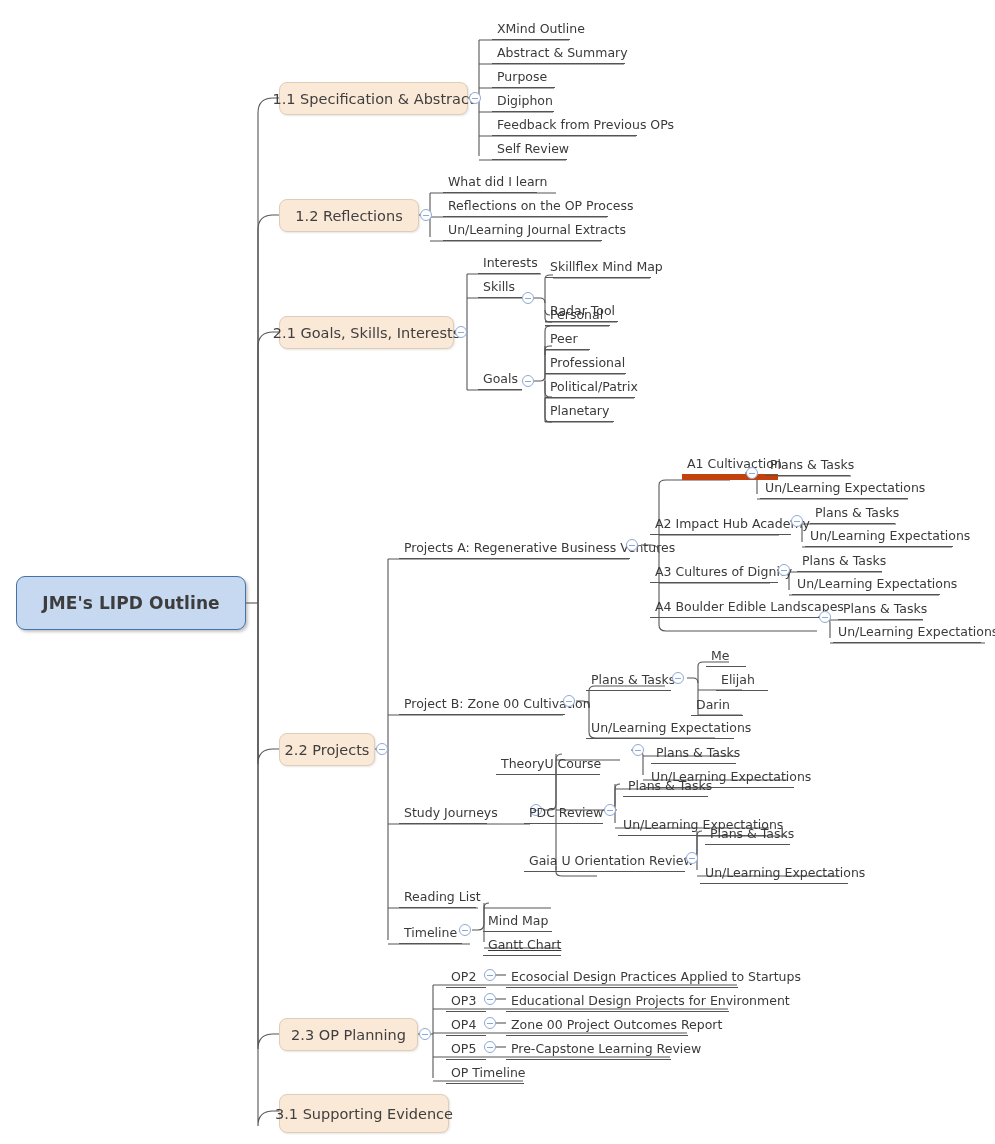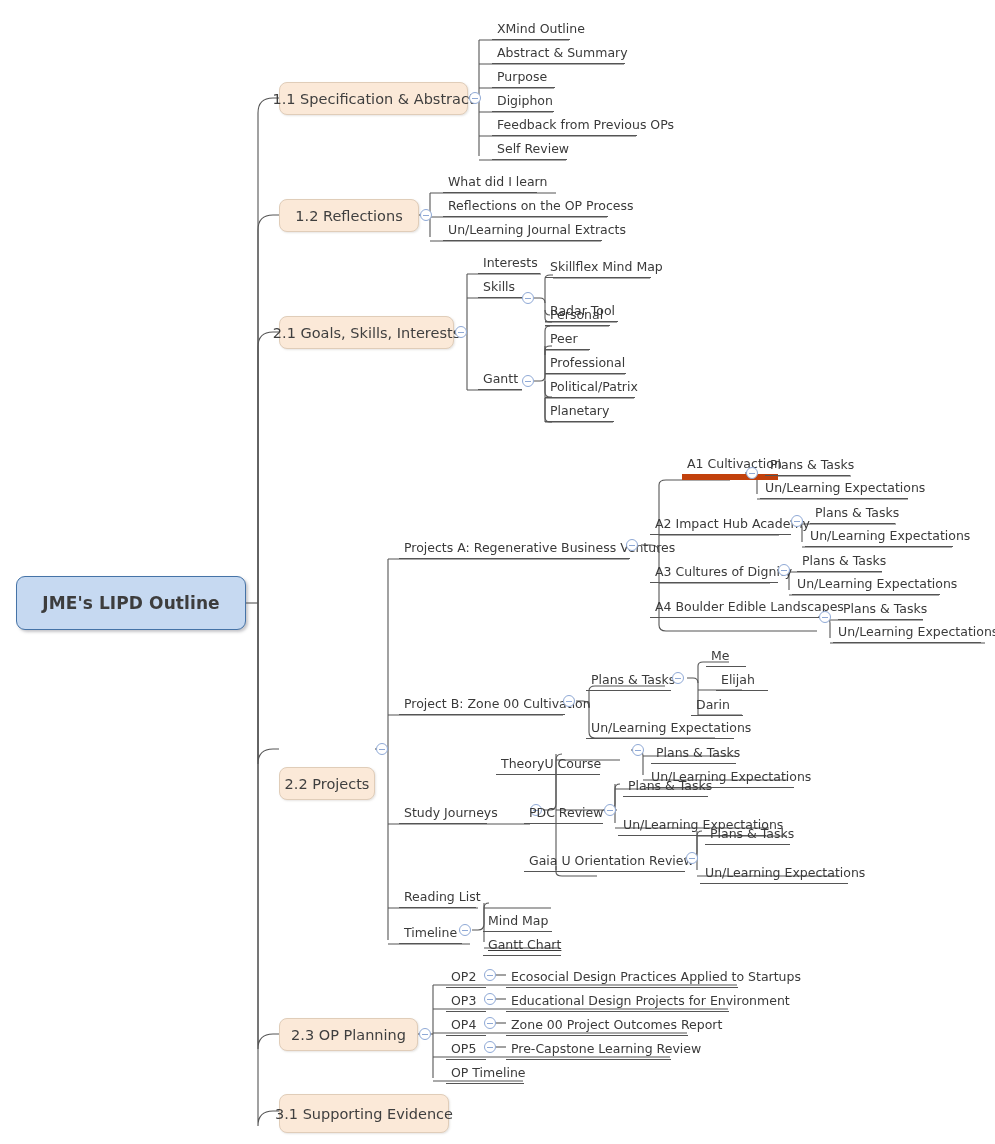--- a/index.html
+++ b/index.html
@@ -285,41 +285,41 @@
   <div class="toggle" style="left:522px; top:292px;"></div>
 
   <div class="node leaf-node" style="left:545px; top:256px; width:106px; height:22px; border-bottom:1px solid #555;">
     <span>Skillflex Mind Map</span>
   </div>
   <div class="node leaf-node" style="left:545px; top:300px; width:73px; height:22px; border-bottom:1px solid #555;">
     <span>Radar Tool</span>
   </div>
 
   <div class="node leaf-node" style="left:478px; top:368px; width:44px; height:22px; border-bottom:1px solid #555;">
-    <span>Gantt</span>
+    <span>Goals</span>
   </div>
   <div class="toggle" style="left:522px; top:375px;"></div>
 
   <div class="node leaf-node" style="left:545px; top:304px; width:65px; height:22px; border-bottom:1px solid #555;">
     <span>Personal</span>
   </div>
   <div class="node leaf-node" style="left:545px; top:328px; width:45px; height:22px; border-bottom:1px solid #555;">
     <span>Peer</span>
   </div>
   <div class="node leaf-node" style="left:545px; top:352px; width:81px; height:22px; border-bottom:1px solid #555;">
     <span>Professional</span>
   </div>
   <div class="node leaf-node" style="left:545px; top:376px; width:90px; height:22px; border-bottom:1px solid #555;">
     <span>Political/Patrix</span>
   </div>
   <div class="node leaf-node" style="left:545px; top:400px; width:69px; height:22px; border-bottom:1px solid #555;">
     <span>Planetary</span>
   </div>
 
-  <div class="node branch-node" style="left:279px; top:767px; width:96px; height:33px;">
+  <div class="node branch-node" style="left:279px; top:733px; width:96px; height:33px;">
     <span>2.2 Projects</span>
   </div>
   <div class="toggle" style="left:376px; top:743px;"></div>
 
   <div class="node leaf-node" style="left:399px; top:537px; width:231px; height:22px; border-bottom:1px solid #555;">
     <span>Projects A: Regenerative Business Ventures</span>
   </div>
   <div class="toggle" style="left:626px; top:539px;"></div>
 
   <div class="node leaf-node" style="left:650px; top:458px; width:96px; height:22px; border-bottom:6px solid #c2410c;margin-left:32px;">

